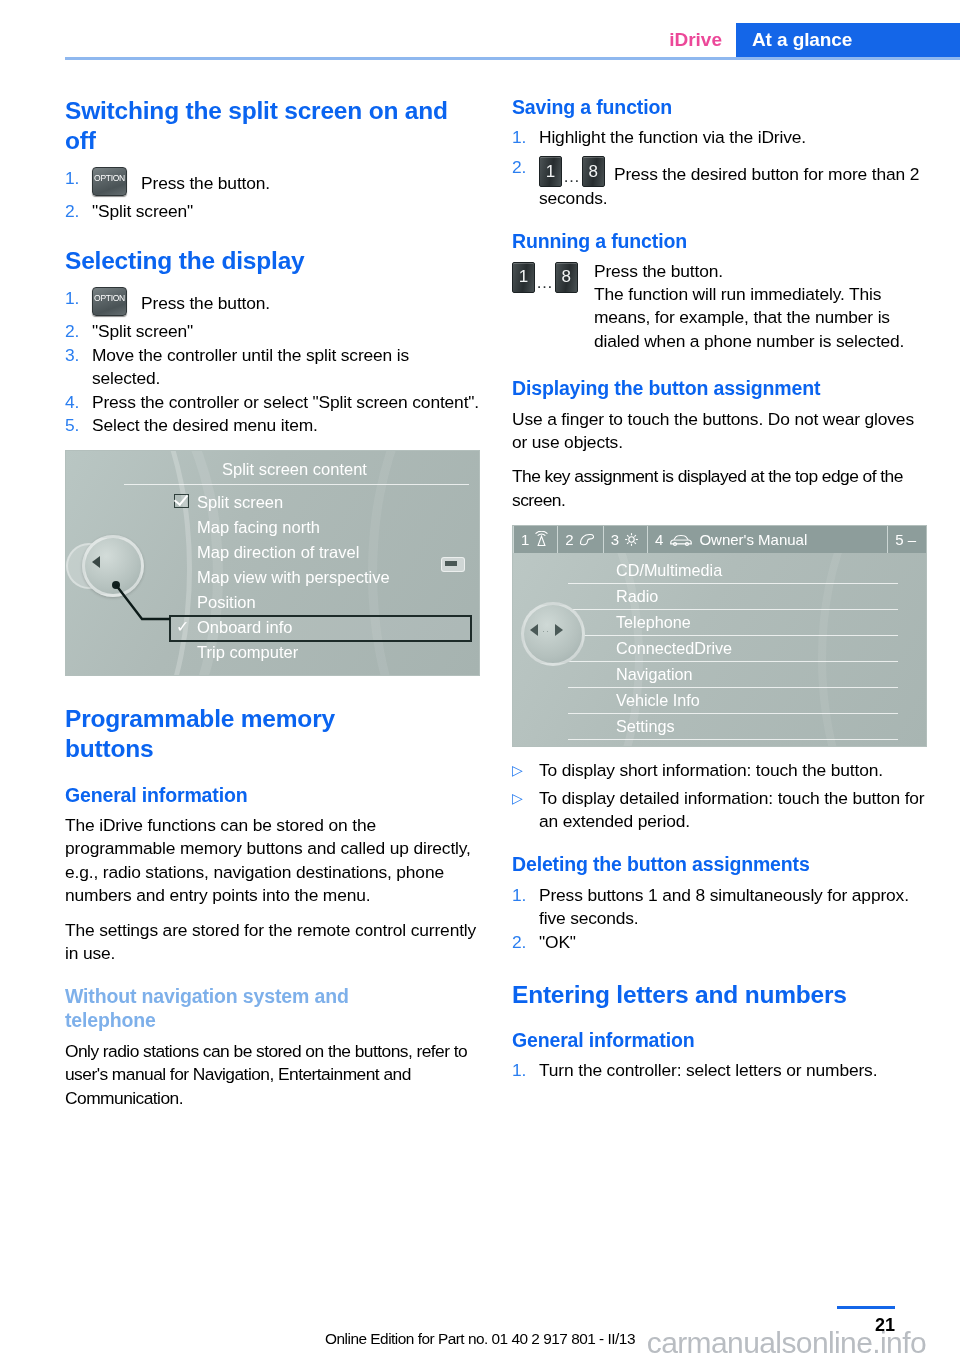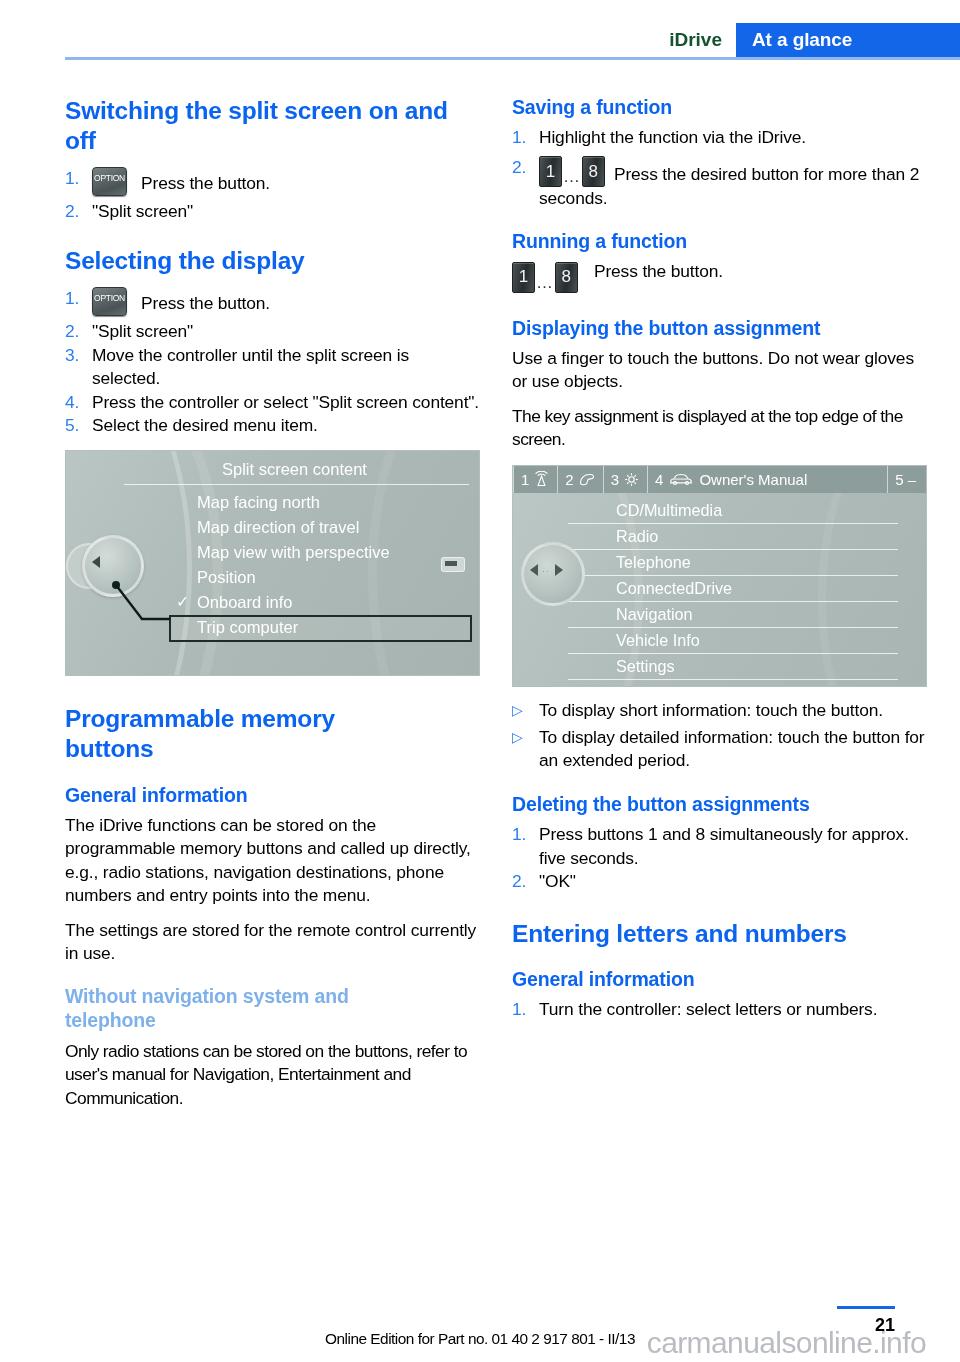--- a/index.html
+++ b/index.html
@@ -43,21 +43,21 @@
     font-size: 19px;
     font-weight: bold;
     color: #ffffff;
     letter-spacing: -0.1px;
   }
   .header-idrive {
     position: absolute;
     right: 238px; top: 29px;
     font-size: 19px;
     font-weight: bold;
-    color: #14532d;
+    color: #ec4899;
   }
 
   
   .col {
     position: absolute;
     top: 96px;
     width: 415px;
   }
   .col-left { left: 65px; }
   .col-right { left: 512px; }
@@ -528,20 +528,24 @@
   <div class="screen1" style="margin-top:13px;">
     <div class="s1-leftarc"></div>
     <div class="s1-leftarc2"></div>
     <div class="s1-rightarc"></div>
     <div class="s1-side-ind"></div>
 
     <div class="s1-title">Split screen content</div>
     <div class="s1-titlerule"></div>
 
     <div class="s1-list">
+      <div class="s1-row">
+        <span class="s1-mark box"></span>
+        <span>Split screen</span>
+      </div>
       <div class="s1-row">
         <span>Map facing north</span>
       </div>
       <div class="s1-row">
         <span>Map direction of travel</span>
       </div>
       <div class="s1-row">
         <span>Map view with perspective</span>
       </div>
       <div class="s1-row">
@@ -612,20 +616,23 @@
     <span class="numgrp" style="float:left; margin-right:9px; margin-top:2px;">
       <span class="numbtn">
           <span>1</span>
         </span>
       <span class="numdots">…</span>
       <span class="numbtn">
           <span>8</span>
         </span>
     </span>
     <p class="body" style="margin-left:82px;">Press the button.</p>
+    <p class="body" style="margin-left:82px;">
+      <span>The function will run immediately. This means, for example, that the number is dialed when a phone number is selected.</span>
+    </p>
     <div style="clear:both;"></div>
   </div>
 
   <h2 class="sub" style="margin-top:24px;">Displaying the button assignment</h2>
 
   <p class="body" style="margin-top:7px;">Use a finger to touch the buttons. Do not wear gloves or use objects.</p>
   <p class="body tight" style="margin-top:11px;">The key assignment is displayed at the top edge of the screen.</p>
 
   <div class="screen2" style="margin-top:13px;">
     <div class="s2-leftarc"></div>

